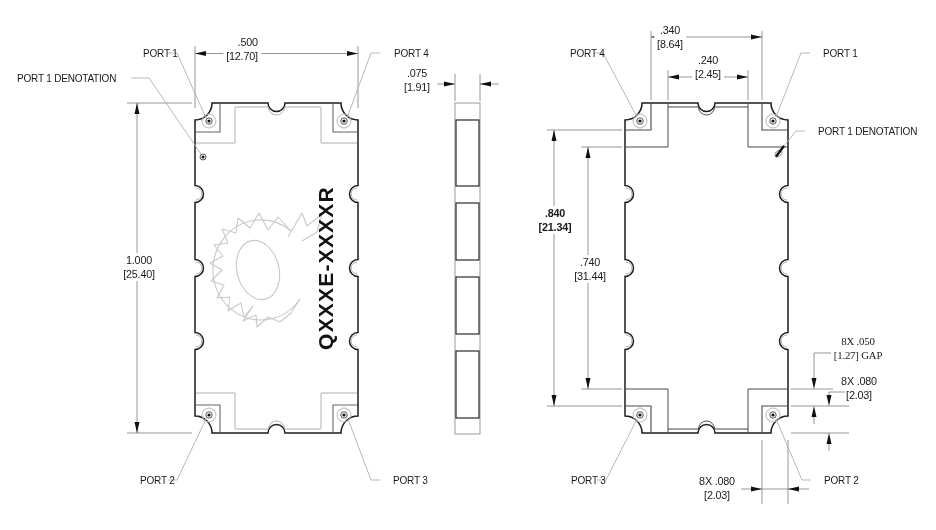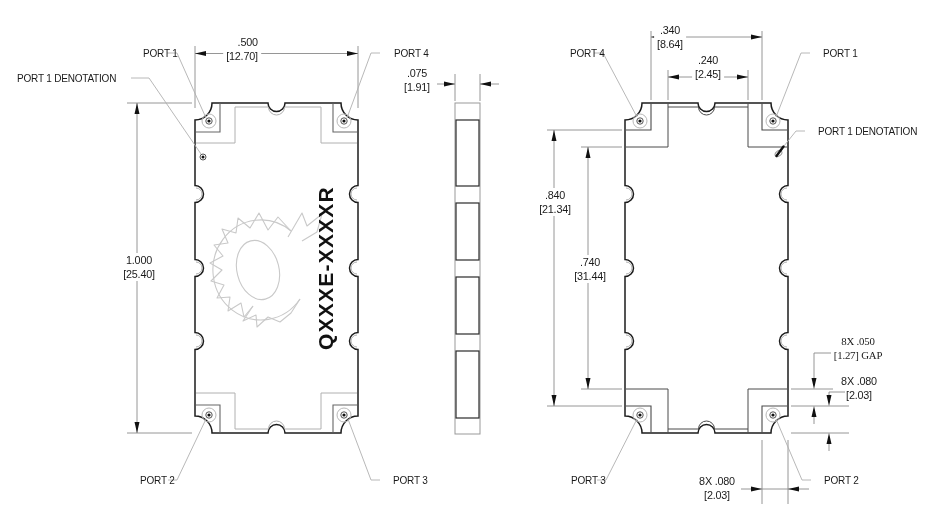--- a/index.html
+++ b/index.html
@@ -247,21 +247,21 @@
       <div>[1.91]</div>
 </div>
 <div class="dim bg" style="left:670px;top:23px;">
   <div>.340</div>
       <div>[8.64]</div>
 </div>
 <div class="dim bg" style="left:708px;top:53px;">
   <div>.240</div>
       <div>[2.45]</div>
 </div>
-<div class="dim bg" style="left:555px;top:188px;">
+<div class="dim bg" style="left:555px;top:206px;font-weight:bold;">
   <div>.840</div>
       <div>[21.34]</div>
 </div>
 <div class="dim bg" style="left:590px;top:255px;">
   <div>.740</div>
       <div>[31.44]</div>
 </div>
 <div class="dim" style="left:858px;top:334px;font-family:Liberation Serif, serif;">
   <div>8X .050</div>
       <div>[1.27] GAP</div>

